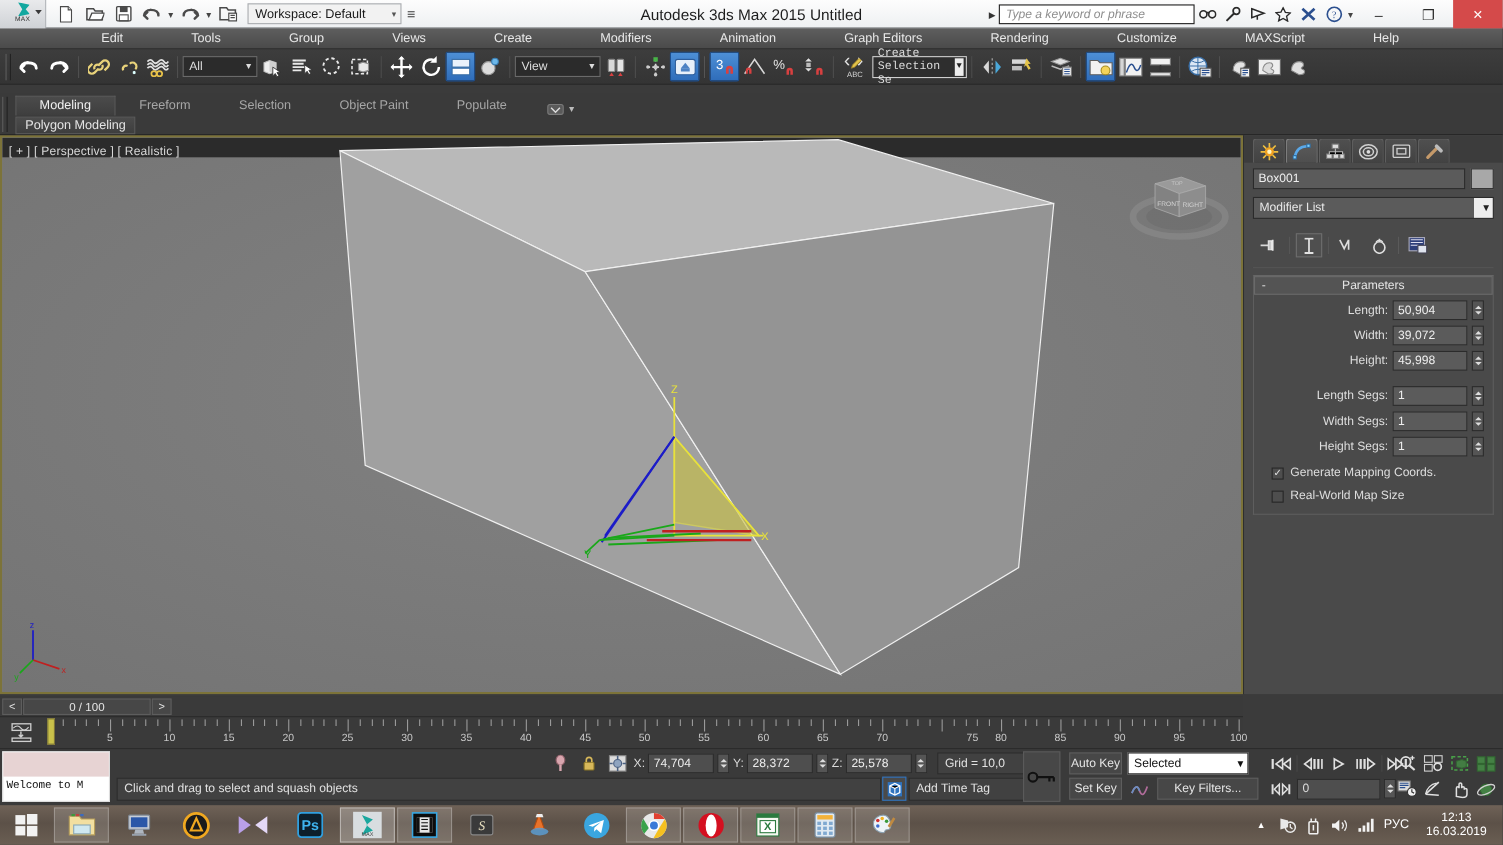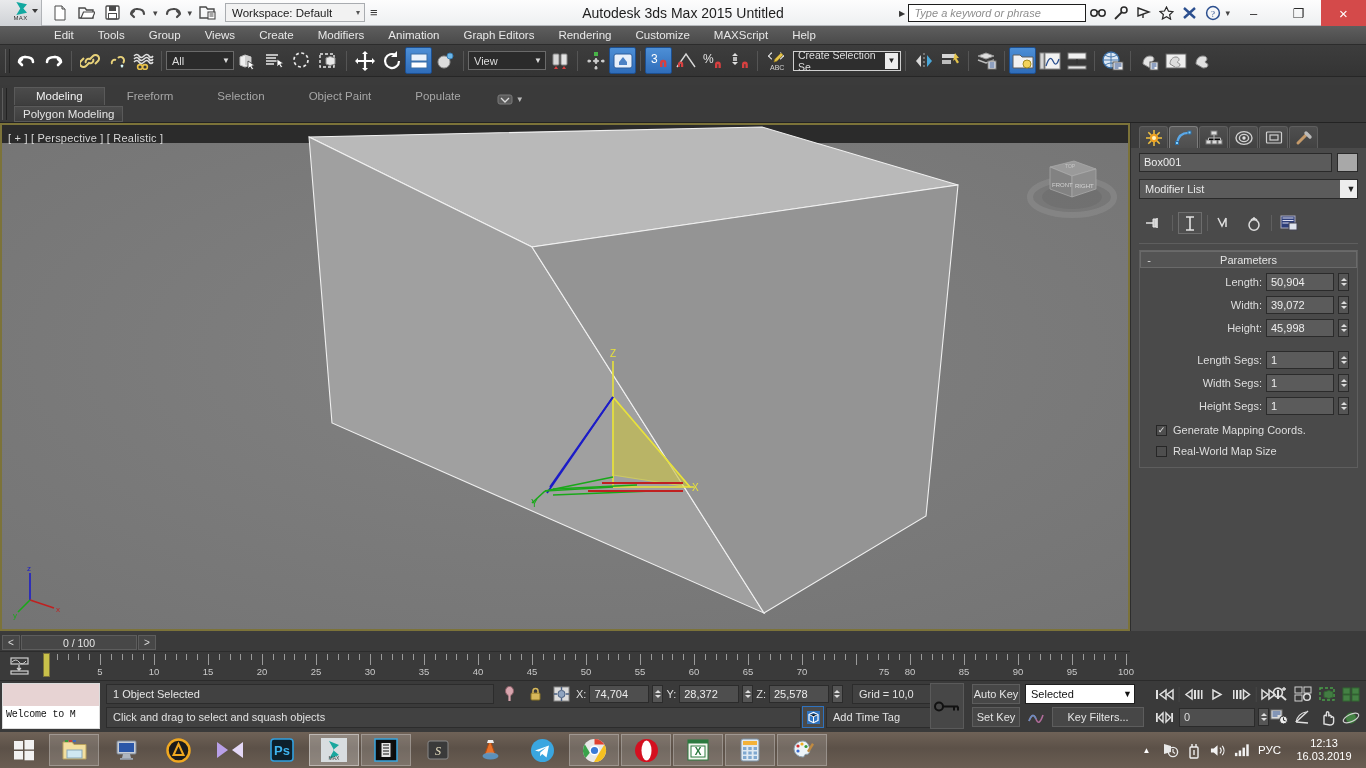--- a/index.html
+++ b/index.html
@@ -34,40 +34,40 @@
   .icfield { width:178px; height:18px; border:1px solid #1d1d1d; background:#fff;
     font-size:11px; font-style:italic; color:#8d8d8d; padding:0 5px; line-height:16px;}
   .icicon { width:23px; height:26px; display:flex; align-items:center; justify-content:center; }
   .winbtn { width:45px; height:26px; display:flex; align-items:center; justify-content:center;
     font-size:13px; color:#2b2b2b; }
   .winbtn.close { background:#d44a4a; color:#fff; font-size:15px; }
 
   
   .menubar { position:absolute; left:0; top:26px; width:1366px; height:19px;
     background:linear-gradient(#5e5e5e,#4a4a4a); display:flex; align-items:center;
-    border-bottom:1px solid #2c2c2c; }
+    border-bottom:1px solid #2c2c2c;gap:38px; }
   .menubar .mi { font-size:11.5px; color:#e8e8e8; padding:2px 12px; }
 
   
   .maintb { position:absolute; left:0; top:45px; width:1366px; height:32px;
     background:linear-gradient(#3d3d3d,#343434); border-bottom:1px solid #262626;
     display:flex; align-items:center; padding-left:2px; }
   .grip { width:5px; height:24px; border-left:1px solid #5d5d5d; border-right:1px solid #222;
     margin:0 3px; }
   .tbtn { width:27px; height:27px; display:flex; align-items:center; justify-content:center;
     position:relative; border:1px solid transparent; border-radius:2px; }
   .tbtn.on { background:linear-gradient(#4d8fd6,#2f6dba); border:1px solid #1d4f8f; }
   .tsep { width:1px; height:20px; background:#222; border-right:1px solid #555; margin:0 4px; }
   .tsel { height:19px; border:1px solid #6a6a6a; background:#2b2b2b; color:#ddd;
     font-size:11px; display:flex; align-items:center; justify-content:space-between;
     padding:0 3px 0 5px; }
   .tsel .cv { font-size:8px; margin-left:5px; }
-  .crsel { height:20px; width:108px; border:1px solid #cfcfcf; background:#2e2e2e; color:#ddd;
+  .crsel { height:20px; width:86px; border:1px solid #cfcfcf; background:#2e2e2e; color:#ddd;
     font-size:10.5px; display:flex; align-items:center; justify-content:space-between;
-    padding:0 2px 0 4px; margin-left:4px;}
+    padding:0 2px 0 4px; margin-left:4px;font-family:Liberation Mono, monospace;}
   .crsel .cv { background:#ececec; color:#222; width:14px; height:16px; display:flex;
     align-items:center; justify-content:center; font-size:8px; }
 
   
   .ribbon { position:absolute; left:0; top:85px; width:1366px; height:38px;
     background:#3a3a3a; border-bottom:1px solid #232323; }
   .ribtabs { display:flex; align-items:flex-end; height:20px; padding-left:14px; }
   .ribtab { font-size:11.5px; color:#a6a6a6; padding:3px 22px 3px; }
   .ribtab.sel { color:#f0f0f0; background:linear-gradient(#4b4b4b,#3e3e3e);
     border:1px solid #5a5a5a; border-bottom:none; padding:2px 21px 3px;}
@@ -952,21 +952,20 @@
     </div>
   <div class="slider" id="timeslider" style="left: 43px;"></div>
 </div>
 
 <div class="statusarea">
   <div class="mxbox">
     <div class="mxtop"></div>
     <div class="mxtxt">Welcome to M</div>
   </div>
 
-  <div class="stline1">1 Object Selected</div>
   <div class="stline2">Click and drag to select and squash objects</div>
 
   <div class="xyzrow">
     <span class="abtn">
       <svg width="13" height="17" viewBox="0 0 13 17">
           <ellipse cx="6.5" cy="5" rx="4" ry="4.6" fill="#d8a5ae" stroke="#8d6068"></ellipse>
           <path d="M6.5 9v6" stroke="#d8a5ae" stroke-width="2.2"></path>
         </svg>
     </span>
     <span class="abtn">

